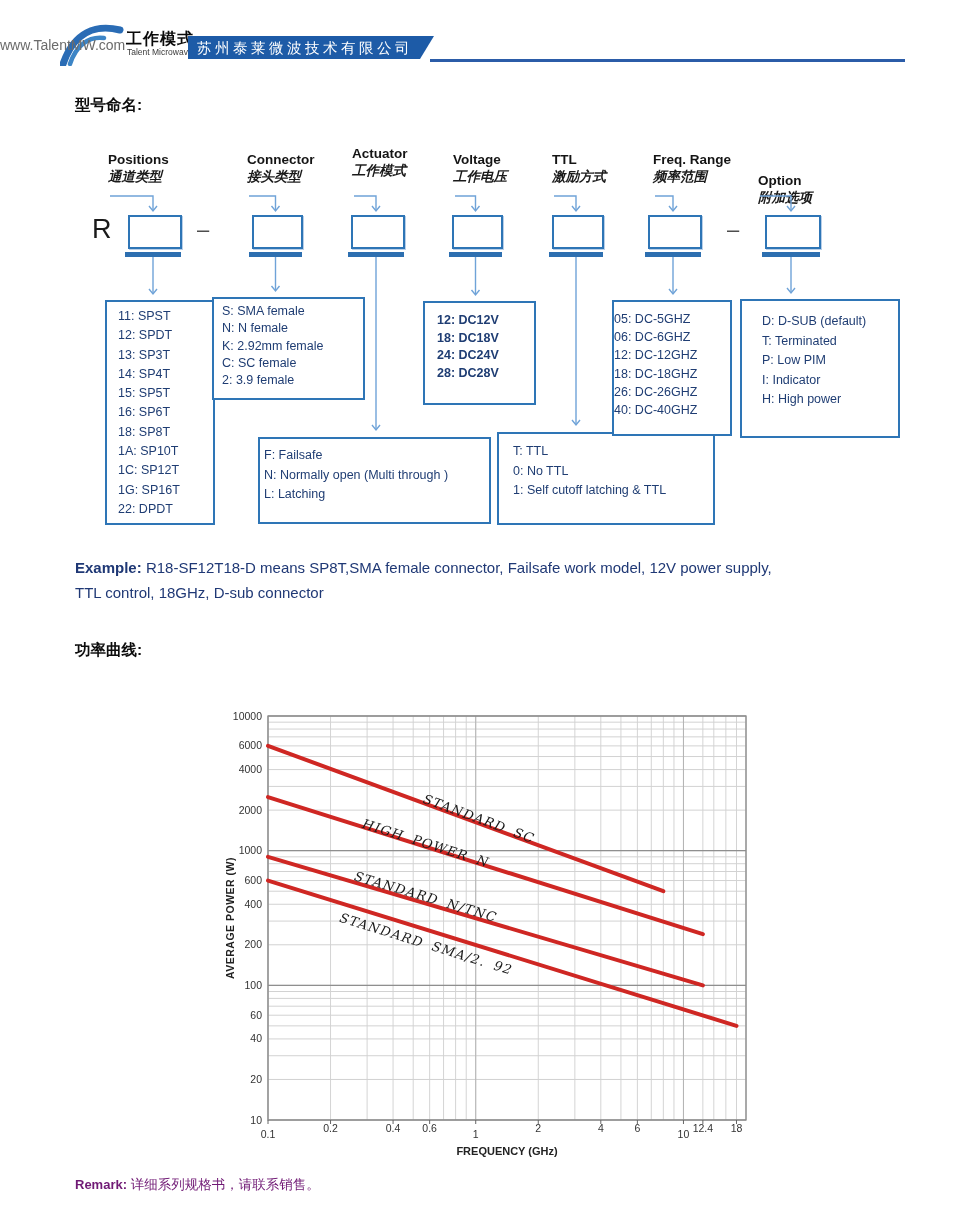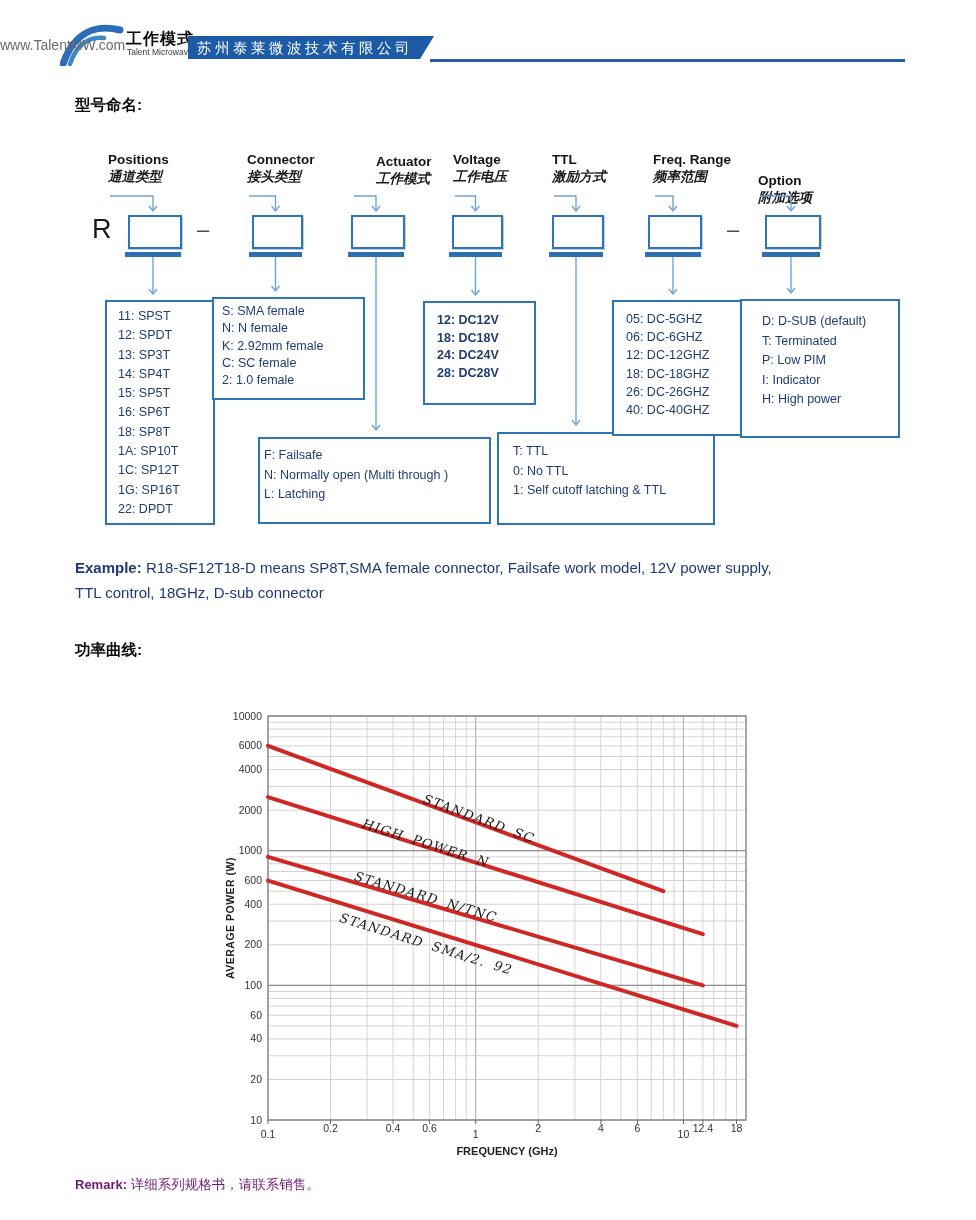--- a/index.html
+++ b/index.html
@@ -28,21 +28,21 @@
   .dash{position:absolute;font-size:22px;color:#4d4d4d;}
   .bar{position:absolute;height:4.5px;background:#2d6fb0;}
   .lbox{position:absolute;border:2px solid #2E75B6;background:#fff;color:#1f3d73;
         font-size:12.5px;font-family:"Liberation Sans",sans-serif;white-space:nowrap;}
   .lbox .li{white-space:nowrap;}
   #list-positions{line-height:19.3px;padding:5px 0 0 11px;}
   #list-connector{line-height:17.3px;padding:4px 0 0 8px;}
   #list-actuator{line-height:19.5px;padding:7px 0 0 4px;}
   #list-voltage{line-height:17.5px;padding:9px 0 0 12px;font-weight:bold;}
   #list-ttl{line-height:19.5px;padding:8px 0 0 14px;}
-  #list-freq{line-height:18.2px;padding:8px 0 0 12px;}
+  #list-freq{line-height:18.2px;padding:8px 0 0 0;}
   #list-option{line-height:19.5px;padding:11px 0 0 20px;}
 
   
   #example{position:absolute;left:75px;top:555px;width:840px;font-size:15px;line-height:25px;color:#1f3875;}
   #example b{font-weight:bold;}
 
   
   #remark{position:absolute;left:75px;top:1176px;font-size:13px;color:#701a75;}
   #remark .rl{font-weight:bold;font-family:"Liberation Sans",sans-serif;}
   #remark .rt{font-size:13.5px;font-family:"Liberation Serif",serif;}
@@ -71,21 +71,21 @@
   <div class="sec-title" style="top:95px;">型号命名:</div>
 
   <div class="col-h" style="left:108px;top:151px;">
     <span class="en">Positions</span><br>
     <span class="cn">通道类型</span>
   </div>
   <div class="col-h" style="left:247px;top:151px;">
     <span class="en">Connector</span><br>
     <span class="cn">接头类型</span>
   </div>
-  <div class="col-h" style="left:352px;top:153px;margin-left:24px;">
+  <div class="col-h" style="left:352px;top:145px;">
     <span class="en">Actuator</span><br>
     <span class="cn">工作模式</span>
   </div>
   <div class="col-h" style="left:453px;top:151px;">
     <span class="en">Voltage</span><br>
     <span class="cn">工作电压</span>
   </div>
   <div class="col-h" style="left:552px;top:151px;">
     <span class="en">TTL</span><br>
     <span class="cn">激励方式</span>
@@ -162,21 +162,21 @@
       <div class="li">1A: SP10T</div>
       <div class="li">1C: SP12T</div>
       <div class="li">1G:  SP16T</div>
       <div class="li">22: DPDT</div>
     </div>
   <div class="lbox" id="list-connector" style="left:212px;top:297px;width:141px;height:95px;">
       <div class="li">S:  SMA female</div>
       <div class="li">N: N female</div>
       <div class="li">K:  2.92mm  female</div>
       <div class="li">C:  SC female</div>
-      <div class="li">2:  1.0  female</div>
+      <div class="li">2:  3.9  female</div>
     </div>
   <div class="lbox" id="list-actuator" style="left:258px;top:437px;width:225px;height:76px;">
       <div class="li">F:  Failsafe</div>
       <div class="li">N: Normally open (Multi through )</div>
       <div class="li">L:  Latching</div>
     </div>
   <div class="lbox" id="list-voltage" style="left:423px;top:301px;width:97px;height:91px;">
       <div class="li">12: DC12V</div>
       <div class="li">18: DC18V</div>
       <div class="li">24: DC24V</div>

